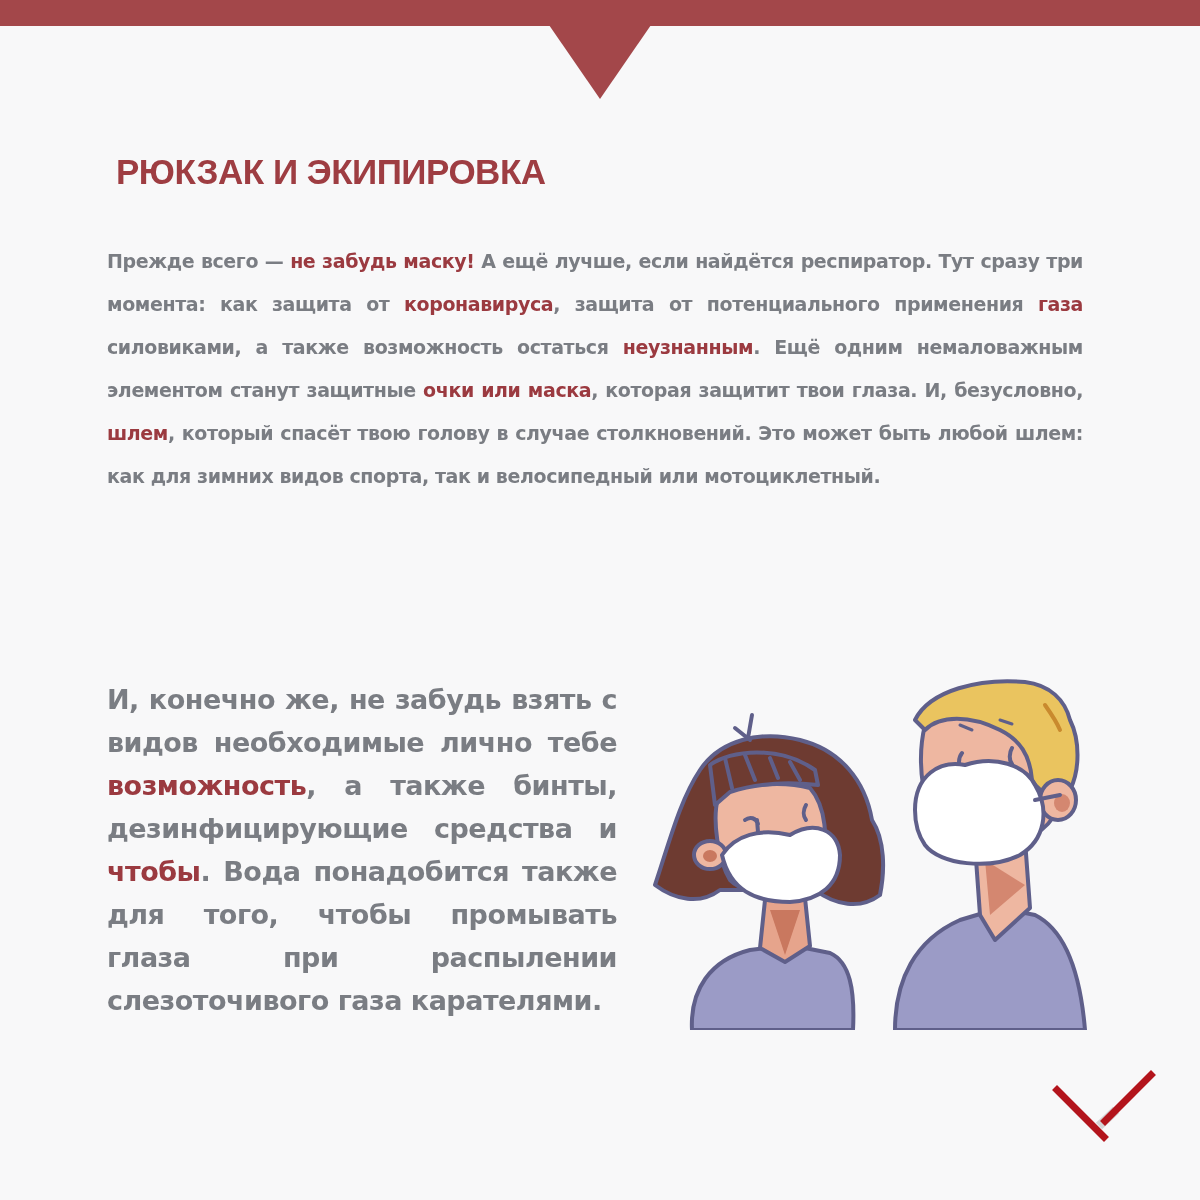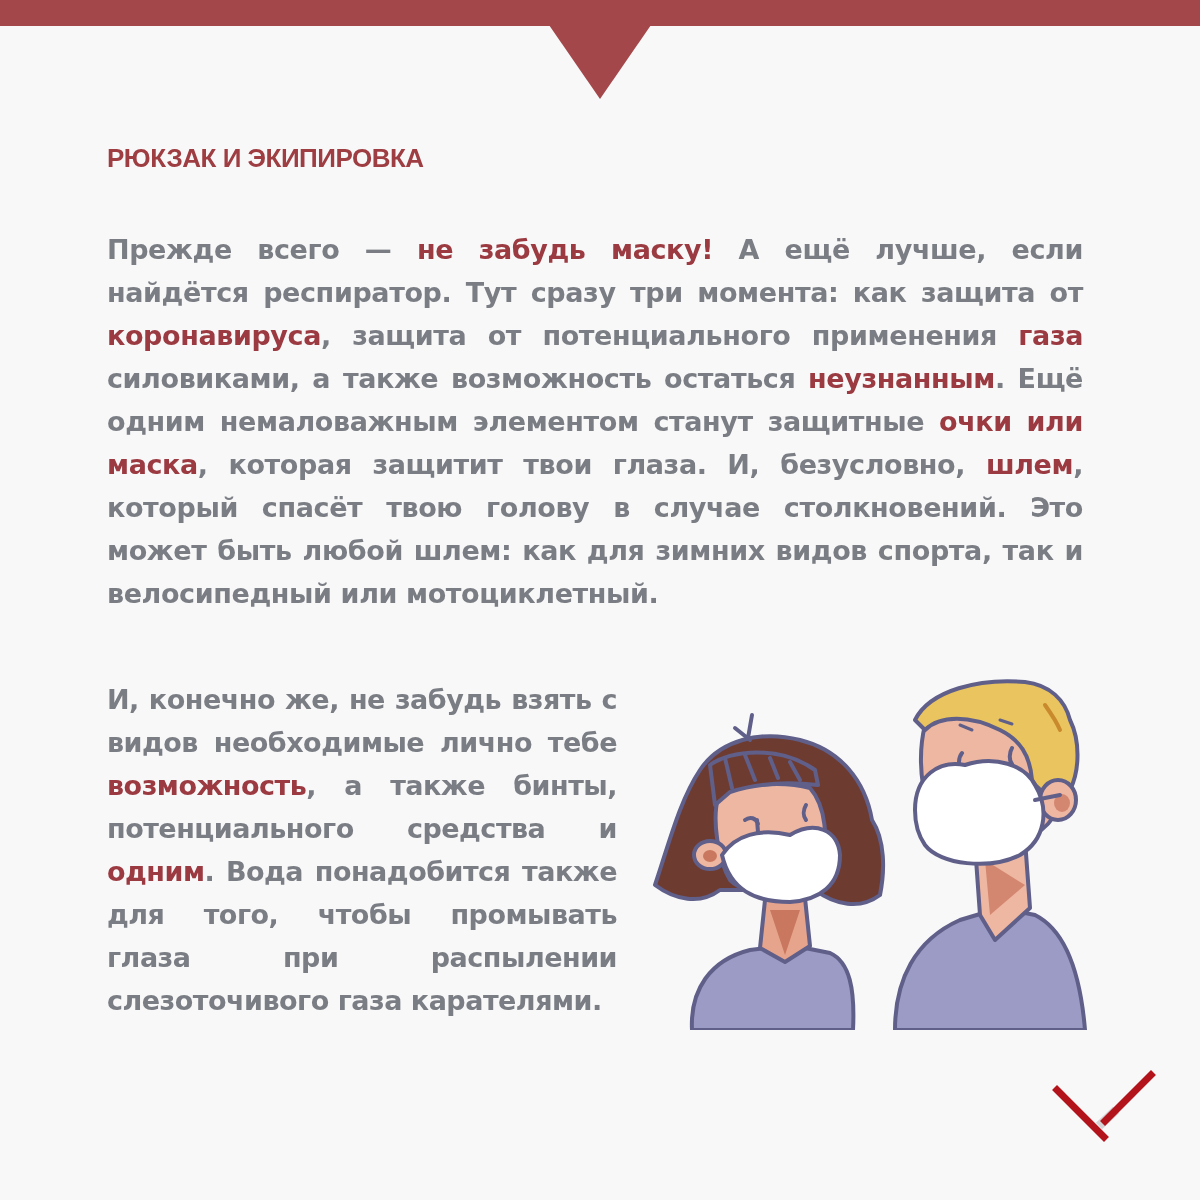--- a/index.html
+++ b/index.html
@@ -24,46 +24,46 @@
     .top-notch {
       position: absolute;
       left: 0; top: 0;
       width: 1200px;
       height: 100px;
     }
     .title {
       position: absolute;
       left: 107px;
       top: 143px;
-      margin: 0;
+      margin: 9px;
       font-family: "Liberation Sans", sans-serif;
       font-weight: bold;
-      font-size: 26px;
+      font-size: 35px;
       letter-spacing: -0.5px;
       color: #9e3d42;
       white-space: nowrap;
     }
     .para {
       position: absolute;
       margin: 0;
       font-family: "DejaVu Sans", sans-serif;
       font-weight: bold;
       color: #7a7d83;
       text-align: justify;
       text-align-last: left;
       hyphens: none;
     }
     .para .hl {
       color: #9b3a40;
     }
     .para-1 {
       left: 107px;
-      top: 228px;
+      top: 240px;
       width: 976px;
-      font-size: 27px;
+      font-size: 19px;
       line-height: 43px;
       letter-spacing: -0.4px;
     }
     .para-2 {
       left: 107px;
       top: 678px;
       width: 510px;
       font-size: 27px;
       line-height: 43px;
       letter-spacing: -0.5px;
@@ -91,21 +91,21 @@
   <polygon points="549,25 651,25 600,99" fill="#a3474a"></polygon>
 </svg>
 
 <h1 class="title">РЮКЗАК И ЭКИПИРОВКА</h1>
 
 <p class="para para-1">
   <span>Прежде всего — </span><span class="hl">не забудь маску!</span><span> А ещё лучше, если найдётся респиратор. Тут сразу три момента: как защита от </span><span class="hl">коронавируса</span><span>, защита от потенциального применения </span><span class="hl">газа</span><span> силовиками, а также возможность остаться </span><span class="hl">неузнанным</span><span>. Ещё одним немаловажным элементом станут защитные </span><span class="hl">очки или маска</span><span>, которая защитит твои глаза. И, безусловно, </span><span class="hl">шлем</span><span>, который спасёт твою голову в случае столкновений. Это может быть любой шлем: как для зимних видов спорта, так и велосипедный или мотоциклетный.</span>
 </p>
 
 <p class="para para-2">
-  <span>И, конечно же, не забудь взять с видов необходимые лично тебе </span><span class="hl">возможность</span><span>, а также бинты, потенциального средства и </span><span class="hl">одним</span><span>. Вода понадобится также для того, чтобы промывать глаза при распылении слезоточивого газа карателями.</span>
+  <span>И, конечно же, не забудь взять с видов необходимые лично тебе </span><span class="hl">возможность</span><span>, а также бинты, дезинфицирующие средства и </span><span class="hl">чтобы</span><span>. Вода понадобится также для того, чтобы промывать глаза при распылении слезоточивого газа карателями.</span>
 </p>
 
 <svg class="illustration" viewBox="0 0 460 360" xmlns="http://www.w3.org/2000/svg">
   <g stroke="#5f5f8a" stroke-width="4" stroke-linejoin="round" stroke-linecap="round">
 
     <g>
 
       <path d="M52,360 C50,320 70,290 110,280 L150,275 L190,283 C210,292 215,320 213,360 Z" fill="#9b9bc6"></path>
 
       <path d="M125,230 L120,278 L145,292 L170,276 L165,228 Z" fill="#e6a48c"></path>

